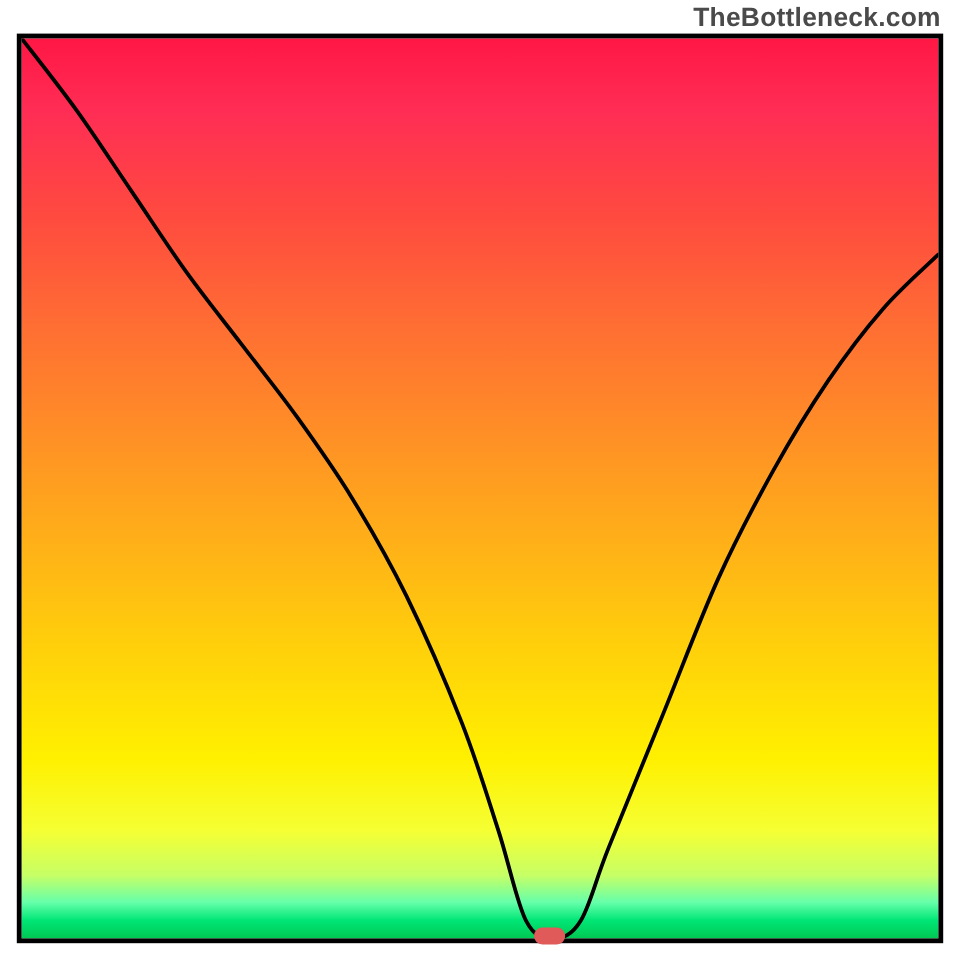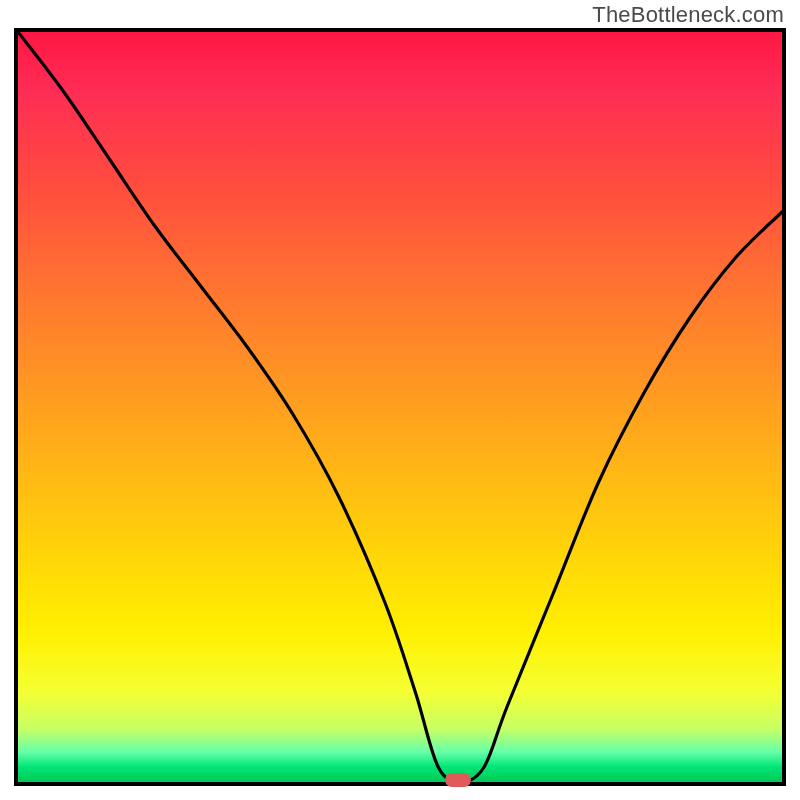--- a/index.html
+++ b/index.html
@@ -42,21 +42,21 @@
       #66ffaa 96%,
       #00e676 98%,
       #00c853 100%
     );
   }
   .watermark {
     position: absolute;
     right: 16px;
     top: 2px;
     font-size: 22px;
-    font-weight: 400;
+    font-weight: 700;
     color: #4a4a4a;
     letter-spacing: 0.2px;
   }
   svg.curve {
     position: absolute;
     left: 0;
     top: 0;
     width: 100%;
     height: 100%;
   }

